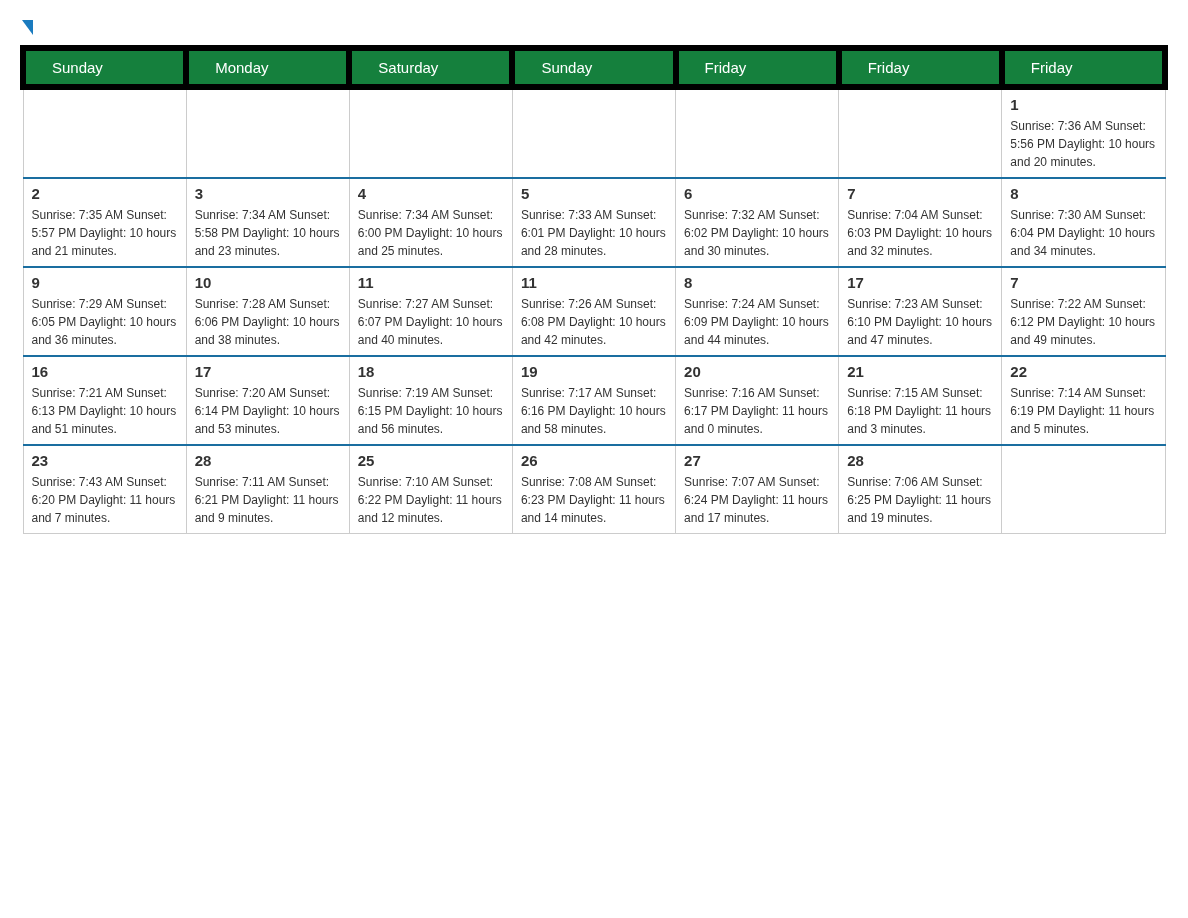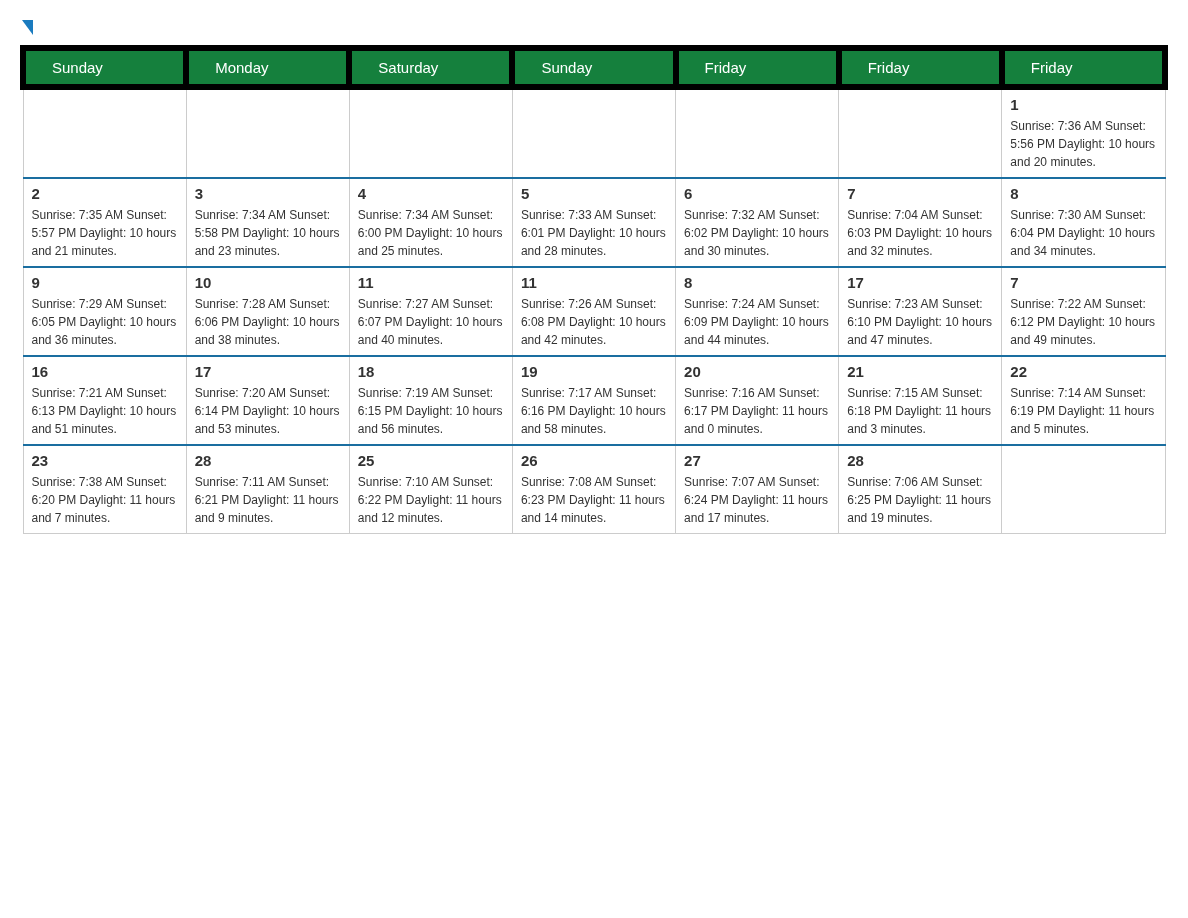--- a/index.html
+++ b/index.html
@@ -282,21 +282,21 @@
         <td>
           <span class="day-number">22</span>
           <div class="day-info">Sunrise: 7:14 AM
 Sunset: 6:19 PM
 Daylight: 11 hours and 5 minutes.</div>
         </td>
       </tr>
       <tr>
         <td>
           <span class="day-number">23</span>
-          <div class="day-info">Sunrise: 7:38 AM
+          <div class="day-info">Sunrise: 7:43 AM
 Sunset: 6:20 PM
 Daylight: 11 hours and 7 minutes.</div>
         </td>
         <td>
           <span class="day-number">28</span>
           <div class="day-info">Sunrise: 7:11 AM
 Sunset: 6:21 PM
 Daylight: 11 hours and 9 minutes.</div>
         </td>
         <td>

